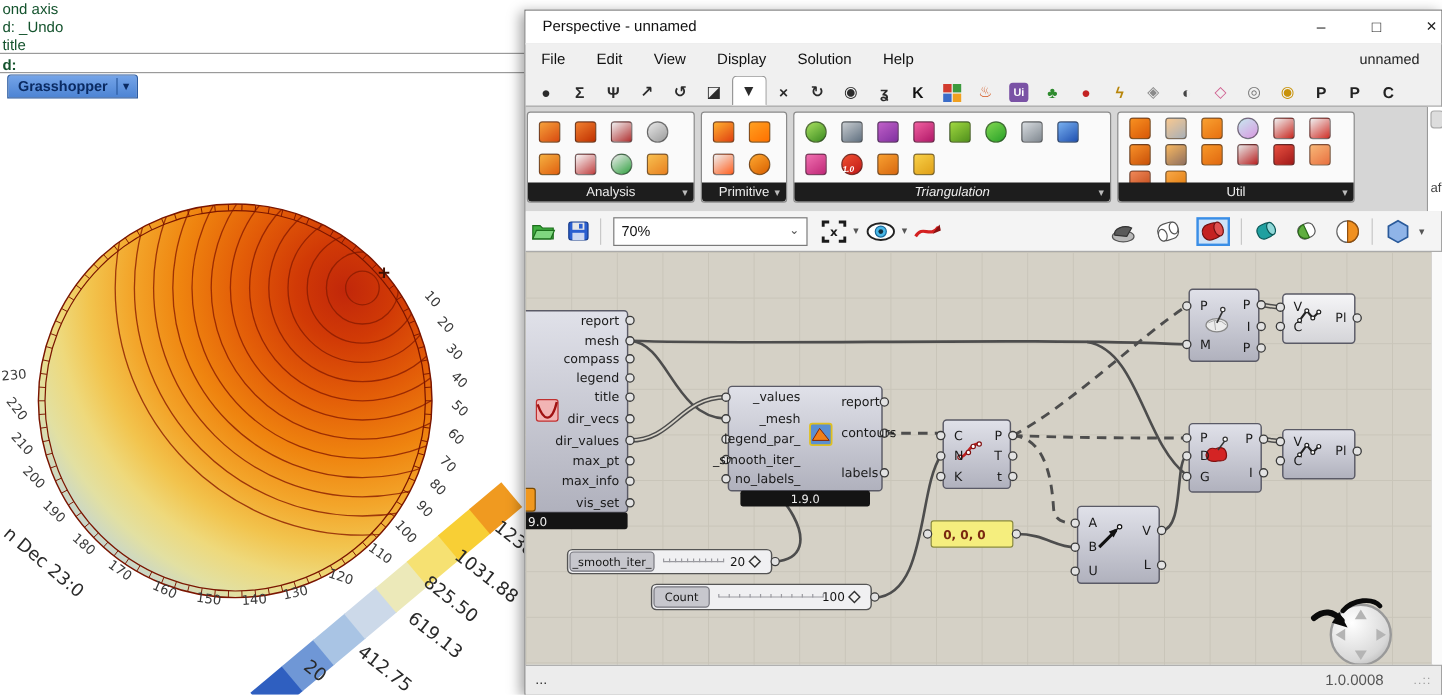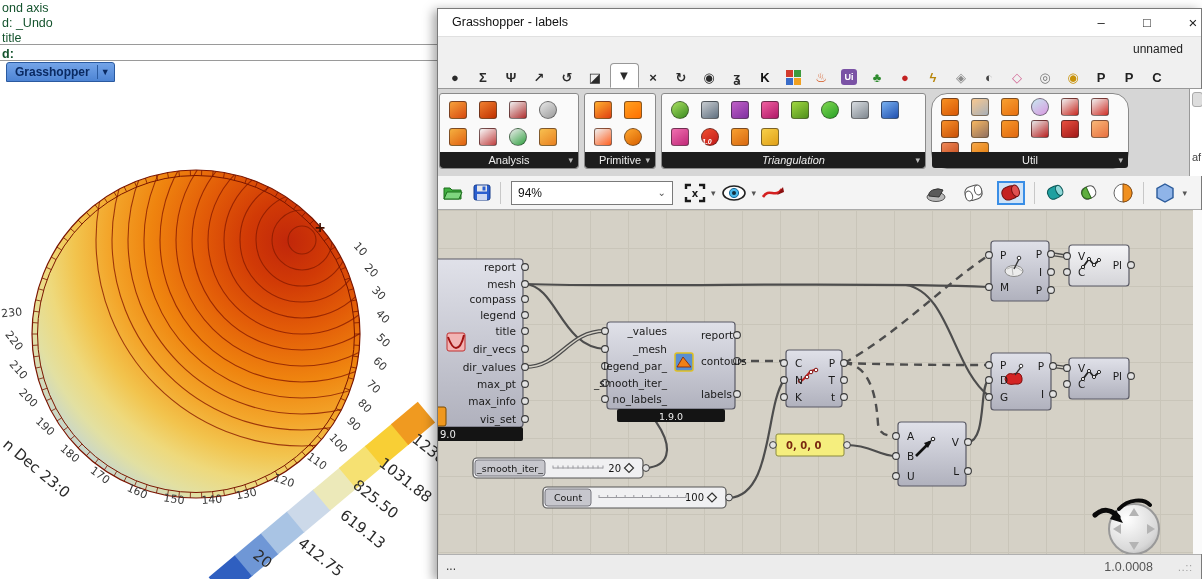--- a/index.html
+++ b/index.html
@@ -263,25 +263,33 @@
     <div class="hdiv" style="top:60px"></div>
     <div id="vp-tab">
       <span class="lbl">Grasshopper</span>
       <span class="sep"></span>
       <span class="arr">▼</span>
     </div>
   </div>
 
   <div id="gh">
     <div id="titlebar">
-      <span class="ttl">Grasshopper - labels</span>
+      <span class="ttl">Perspective - unnamed</span>
       <span class="winbtn" style="left:646px">–</span>
       <span class="winbtn" style="left:692px">□</span>
       <span class="winbtn" style="left:738px;font-size:15px">×</span>
     </div>
+    <div id="menubar">
+        <span class="menu-item">File</span>
+        <span class="menu-item">Edit</span>
+        <span class="menu-item">View</span>
+        <span class="menu-item">Display</span>
+        <span class="menu-item">Solution</span>
+        <span class="menu-item">Help</span>
+      </div>
     <div id="doclabel">unnamed</div>
     <div id="tabstrip">
         <div class="gtab">
           <span style="color: rgb(43, 43, 43);">●</span>
         </div>
         <div class="gtab">
           <span style="color: rgb(43, 43, 43);">Σ</span>
         </div>
         <div class="gtab">
           <span style="color: rgb(43, 43, 43);">Ψ</span>
@@ -355,21 +363,21 @@
           <span style="color: rgb(34, 34, 34);">P</span>
         </div>
         <div class="gtab">
           <span style="color: rgb(34, 34, 34);">P</span>
         </div>
         <div class="gtab">
           <span style="color: rgb(34, 34, 34);">C</span>
         </div>
       </div>
     <div id="palette">
-        <div class="panel" style="left: 493px; width: 198px; border-radius: 16px;">
+        <div class="panel" style="left: 493px; width: 198px;">
           <div class="icons">
             <div class="picon" style="background: linear-gradient(145deg, rgb(248, 144, 32), rgb(216, 88, 8));"></div>
             <div class="picon" style="background: linear-gradient(145deg, rgb(248, 200, 144), rgb(168, 176, 184));"></div>
             <div class="picon" style="background: linear-gradient(145deg, rgb(248, 160, 48), rgb(232, 112, 16));"></div>
             <div class="picon rd" style="background: linear-gradient(145deg, rgb(200, 232, 240), rgb(216, 152, 224));"></div>
             <div class="picon" style="background: linear-gradient(145deg, rgb(240, 240, 240), rgb(200, 40, 32));"></div>
             <div class="picon" style="background: linear-gradient(145deg, rgb(240, 240, 240), rgb(208, 48, 40));"></div>
             <div class="picon" style="background: linear-gradient(145deg, rgb(248, 144, 40), rgb(200, 80, 8));"></div>
             <div class="picon" style="background: linear-gradient(145deg, rgb(248, 184, 96), rgb(144, 112, 96));"></div>
             <div class="picon" style="background: linear-gradient(145deg, rgb(248, 152, 40), rgb(224, 104, 16));"></div>
@@ -438,21 +446,21 @@
       <span class="tb-ico">
         <svg width="18" height="17">
             <rect x="1" y="1" width="16" height="15" rx="2" fill="#2b5fd0" stroke="#143a8a"></rect>
             <rect x="4" y="1.5" width="10" height="6" fill="#e8e8e8"></rect>
             <rect x="9.5" y="2.5" width="3" height="4" fill="#2b5fd0"></rect>
             <rect x="4" y="10" width="10" height="6" fill="#cdd8f2"></rect>
           </svg>
       </span>
       <span class="tb-sep"></span>
       <span id="zoom-combo">
-        <span>94%</span>
+        <span>70%</span>
         <span class="chev">⌄</span>
       </span>
       <span class="tb-ico">
         <svg width="22" height="20">
             <g stroke="#1a1a1a" stroke-width="2.4" fill="none">
               <path d="M2,6 V2 H7"></path>
               <path d="M15,2 H20 V6"></path>
               <path d="M20,14 V18 H15"></path>
               <path d="M7,18 H2 V14"></path>
             </g>

